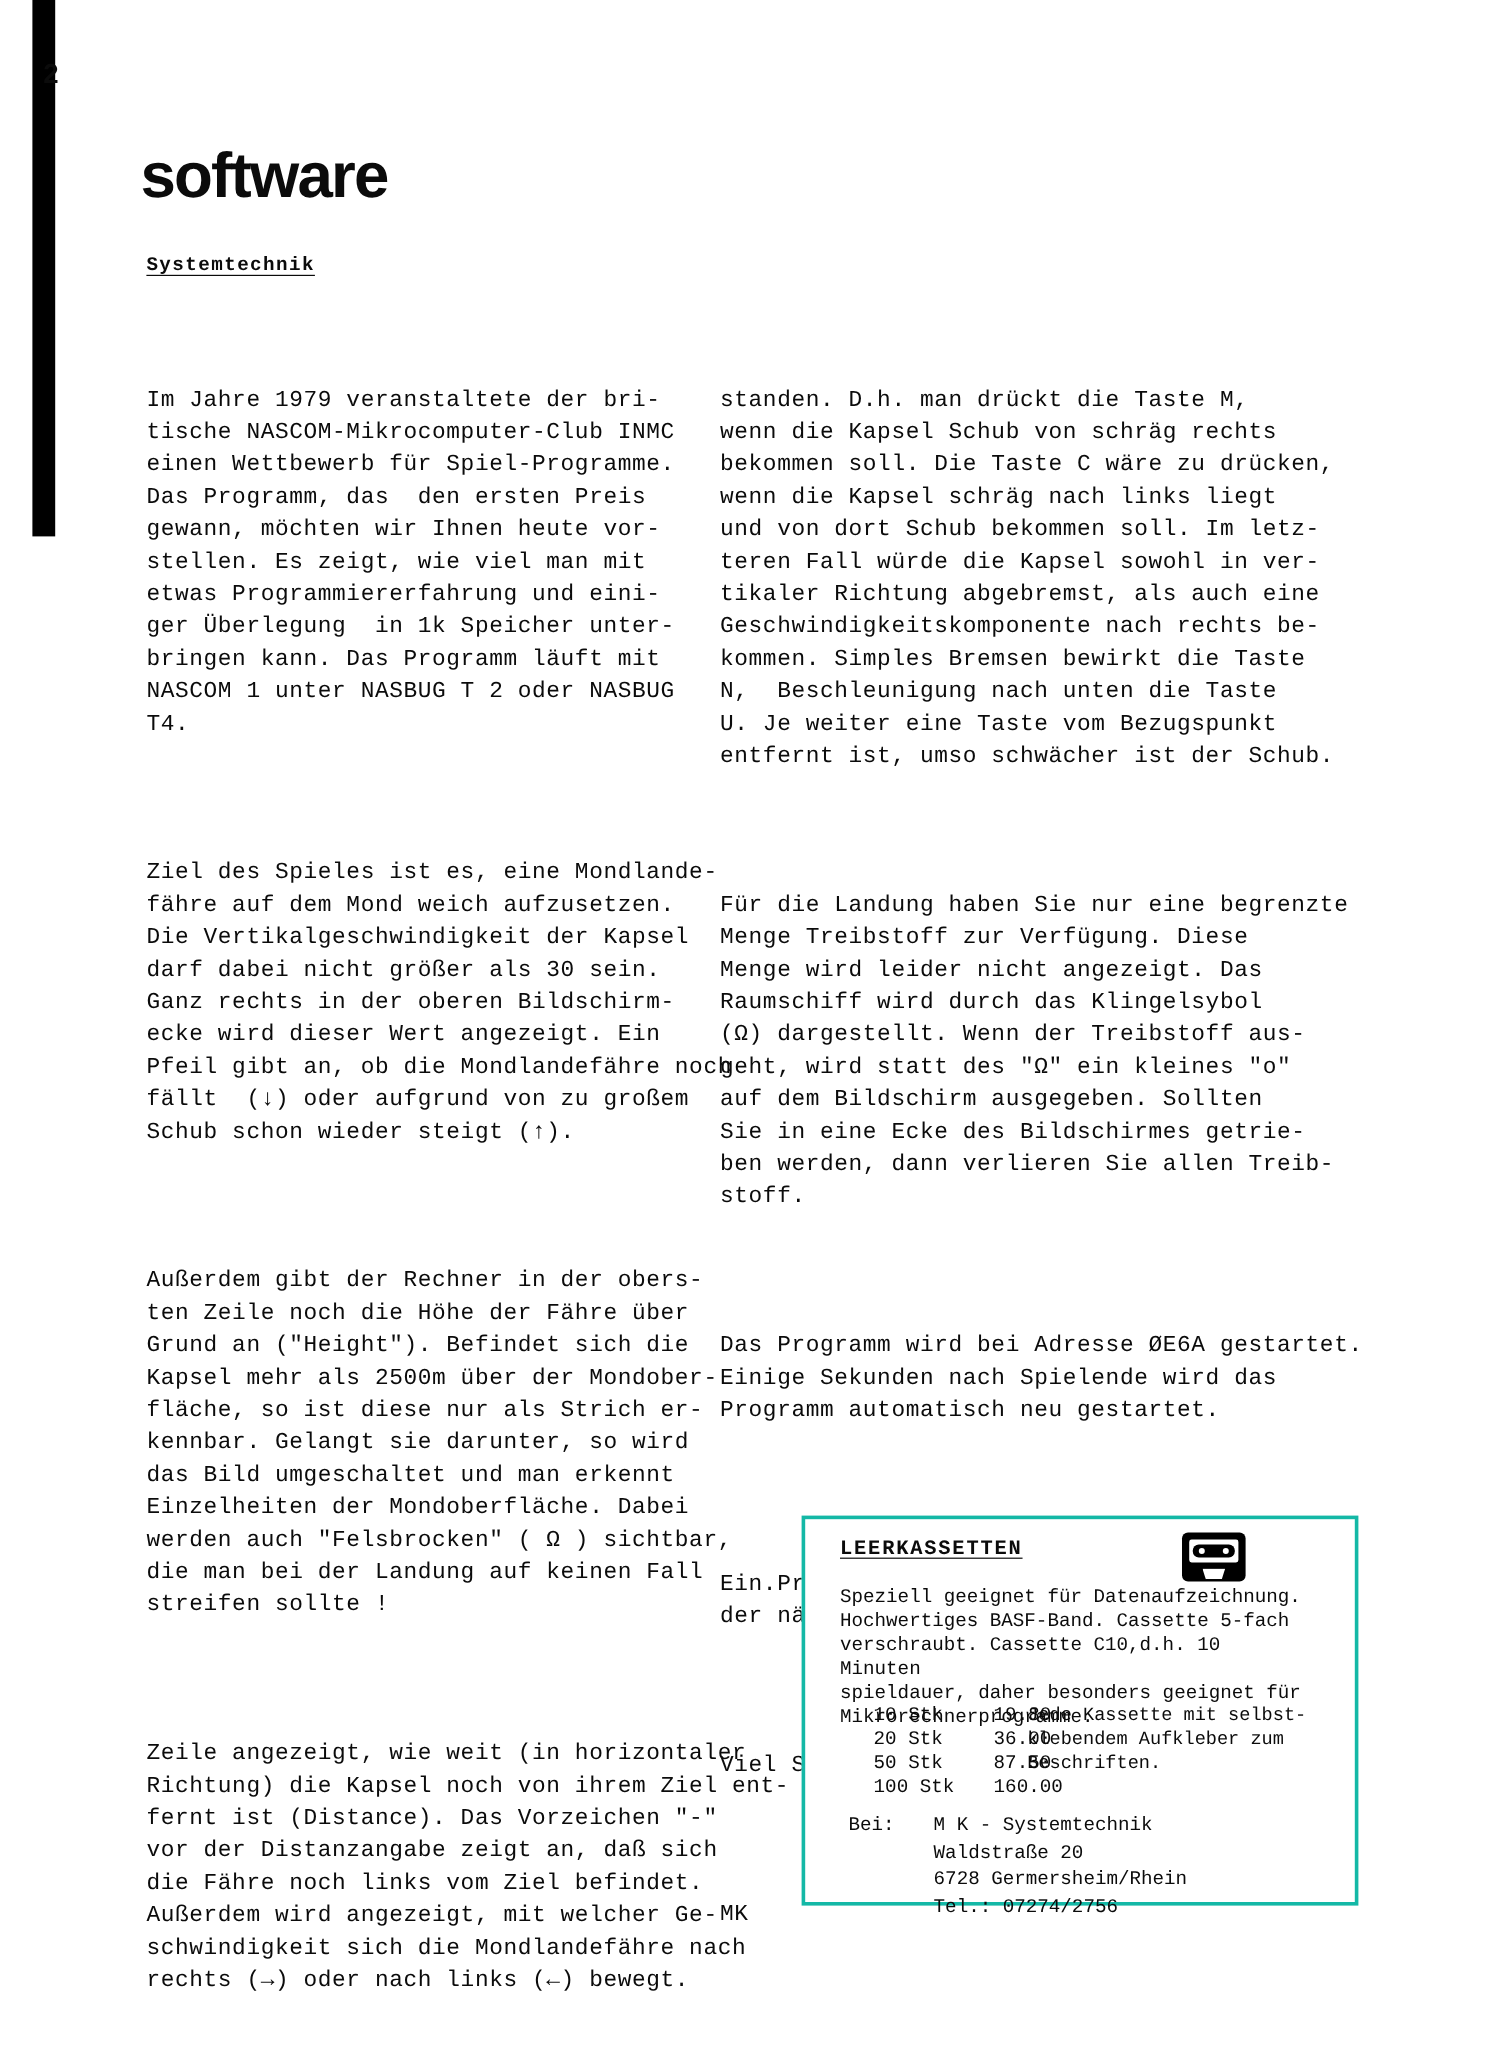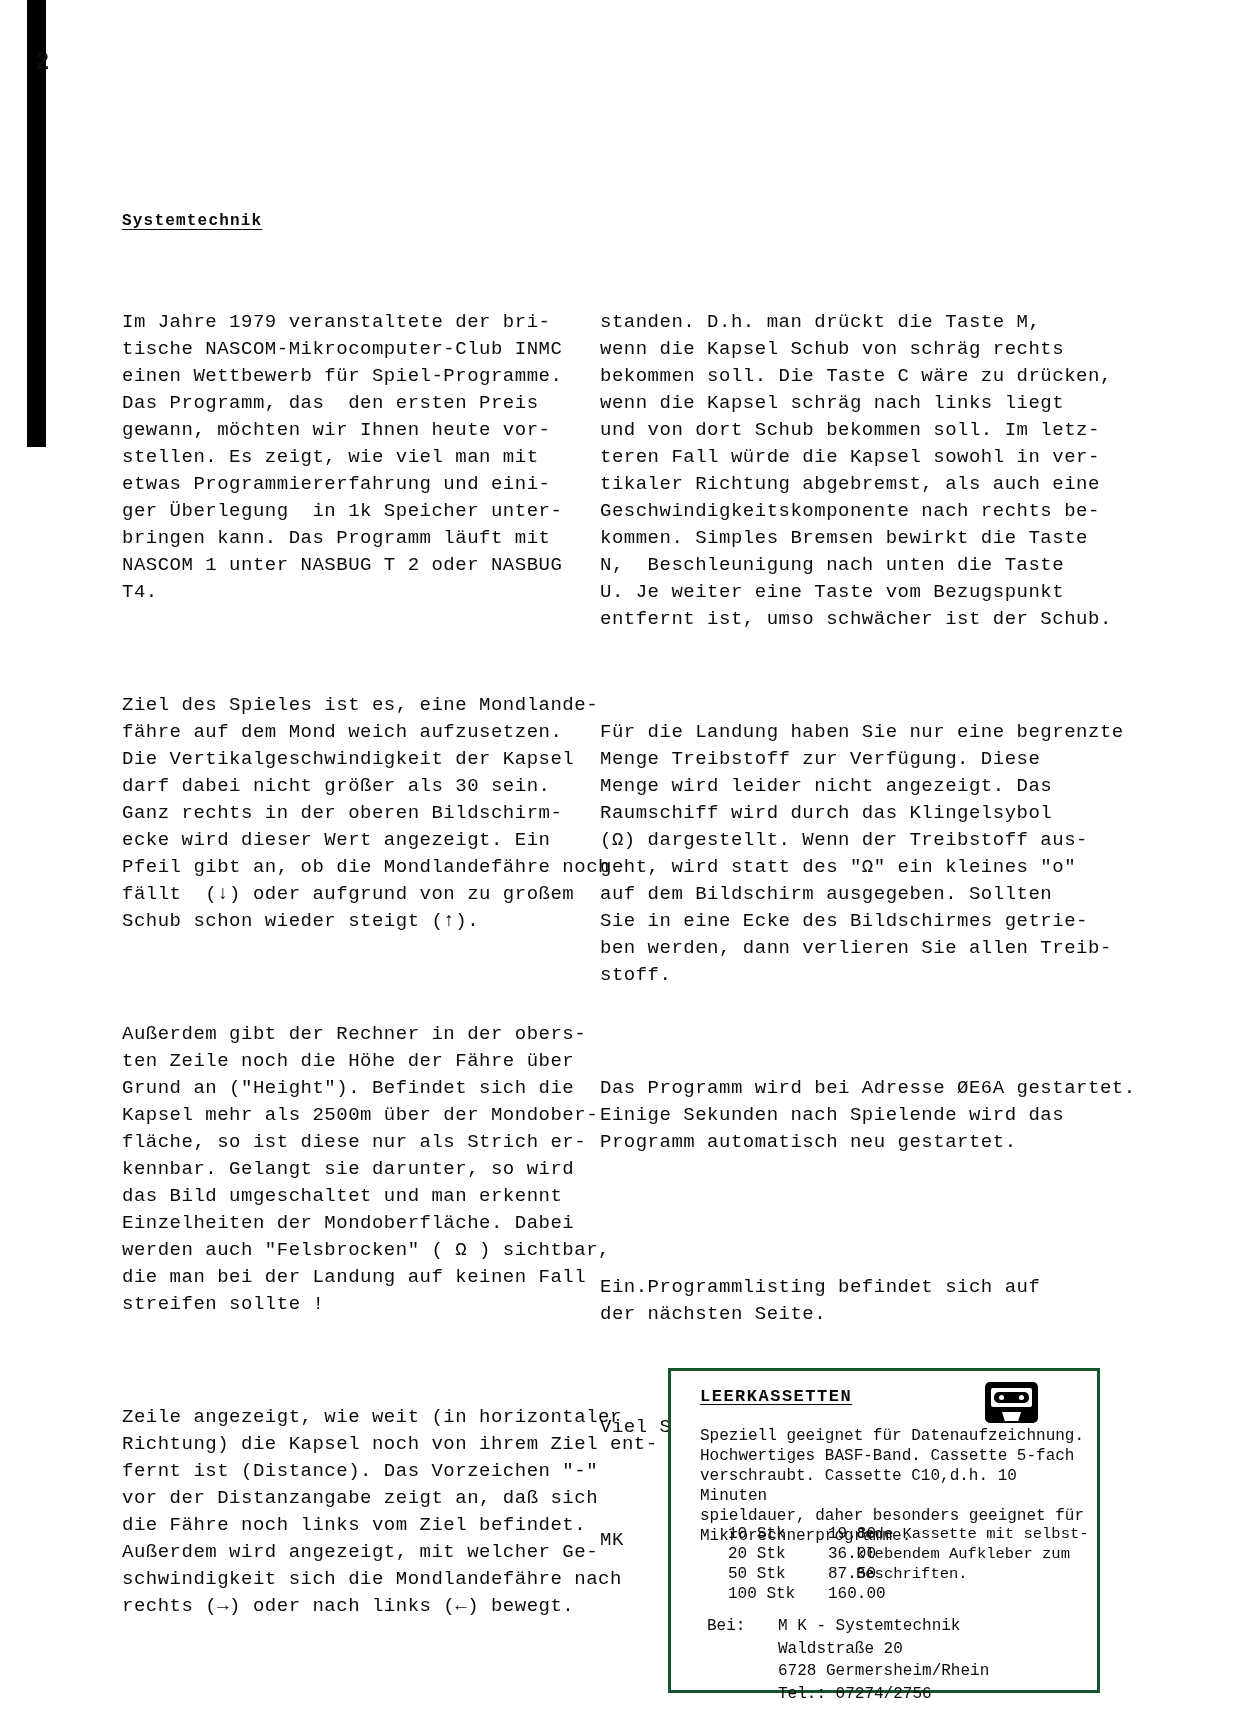--- a/index.html
+++ b/index.html
@@ -30,27 +30,27 @@
     font-size:16px;font-weight:700;letter-spacing:1.2px;
     text-decoration:underline;text-underline-offset:4px;
   }
   .col{
     position:absolute;top:254px;
     font-size:19px;line-height:27px;letter-spacing:0.5px;
     white-space:pre-wrap;
   }
   .col-left{left:122px;width:560px;}
   .col-right{left:600px;width:580px;}
-  .para{margin:1px 0 31px 0;}
+  .para{margin:12px 0 31px 0;}
   .para.tight{margin-bottom:7px;}
   .para.xgap{margin-top:33px;}
   
   .ad-box{
-    position:absolute;left:668px;top:1368px;width:426px;height:319px;
-    border:3px solid #14532d;background:#fff;
+    position:absolute;left:668px;top:1263px;width:426px;height:319px;
+    border:3px solid #14b8a6;background:#fff;padding-left:32px;
   }
   .ad-title{
     position:absolute;left:29px;top:16px;
     font-size:17px;font-weight:700;letter-spacing:1.5px;
     text-decoration:underline;text-underline-offset:3px;
   }
   .ad-body{
     position:absolute;left:29px;top:55px;width:392px;
     font-size:16px;line-height:20px;white-space:pre-wrap;
   }
@@ -94,20 +94,21 @@
 </style>
 </head>
 <body>
 
 <div class="page">
 
   <div class="scan-bar"></div>
 
   <div class="page-number">2</div>
 
+  <div class="section-title">software</div>
 
   <div class="article-heading">Systemtechnik</div>
 
   <div class="col col-left">
     <div class="para">Im Jahre 1979 veranstaltete der bri-
 tische NASCOM-Mikrocomputer-Club INMC
 einen Wettbewerb für Spiel-Programme.
 Das Programm, das  den ersten Preis
 gewann, möchten wir Ihnen heute vor-
 stellen. Es zeigt, wie viel man mit

